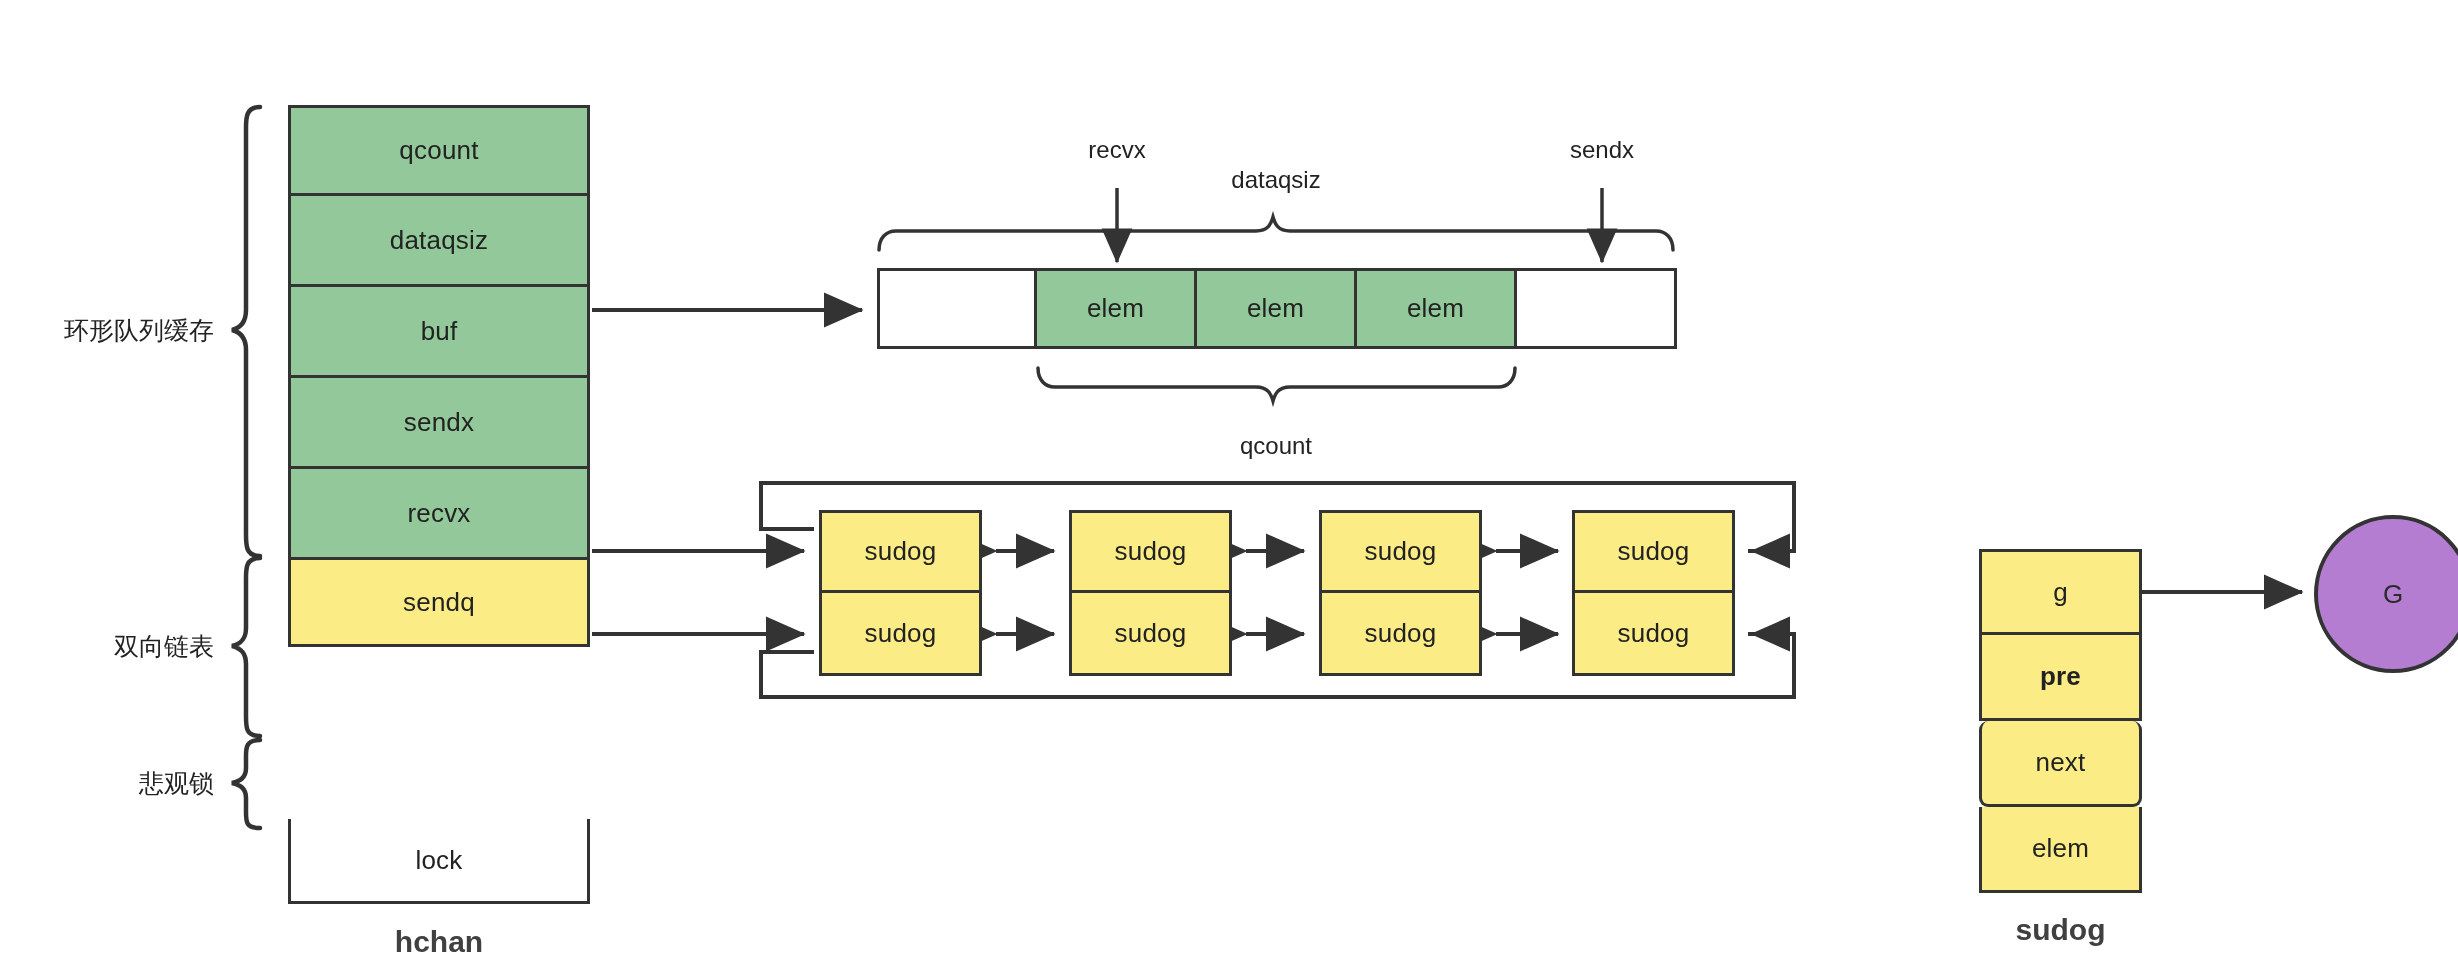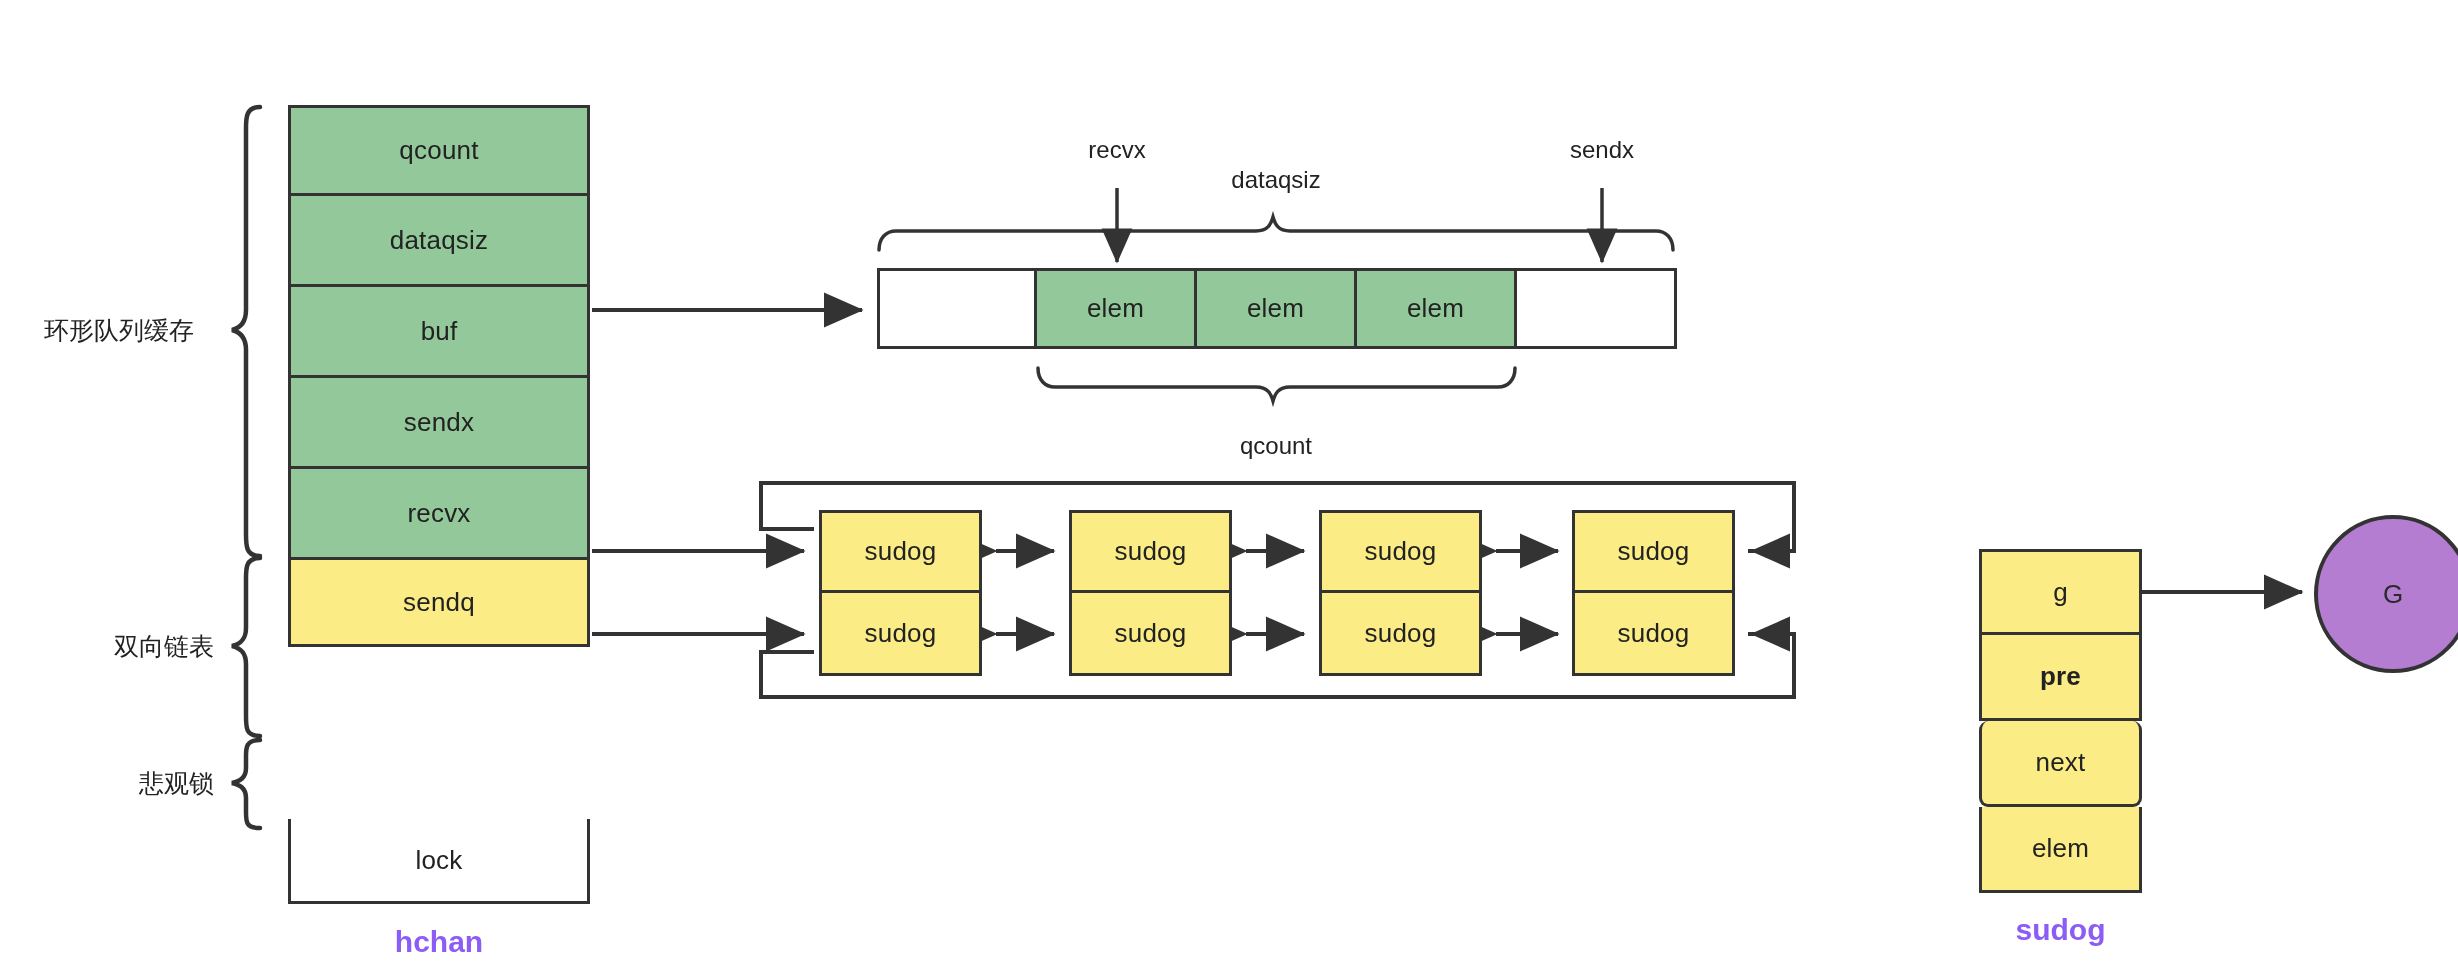--- a/index.html
+++ b/index.html
@@ -32,21 +32,21 @@
   .cell.yellow{background:#fbec86;}
   .cell.blue{background:#74b3ee;}
   .cell.white{background:#ffffff;}
   .cell.nb-top{border-top-width:0;}
   .cell.nb-left{border-left-width:0;}
   
   .caption{
     position:absolute;
     font-size:30px;
     font-weight:700;
-    color:#8b5cf6;
+    color:#404040;
     text-align:center;
     white-space:nowrap;
   }
   .sidelabel{
     position:absolute;
     font-size:25px;
     color:#222222;
     white-space:nowrap;
     text-align:right;
   }
@@ -209,21 +209,21 @@
   </div>
   <div class="cell yellow nb-top" style="left:264px;top:560px;width:302px;height:87px;align-items:center;">
     <span>sendq</span>
   </div>
   <div class="cell white nb-top" style="left:264px;top:819px;width:302px;height:85px;text-align:right;">
     <span>lock</span>
   </div>
 
   <div class="caption" style="left:264px;top:925px;width:302px;">hchan</div>
 
-  <div class="sidelabel" style="left:0px;top:314px;width:190px;text-align:center;">环形队列缓存</div>
+  <div class="sidelabel" style="left:0px;top:314px;width:190px;">环形队列缓存</div>
   <div class="sidelabel" style="left:0px;top:630px;width:190px;">双向链表</div>
   <div class="sidelabel" style="left:0px;top:767px;width:190px;">悲观锁</div>
 
   <div class="cell white" style="left:853px;top:268px;width:160px;height:81px;">
     <span></span>
   </div>
   <div class="cell green nb-left" style="left:1013px;top:268px;width:160px;height:81px;">
     <span>elem</span>
   </div>
   <div class="cell green nb-left" style="left:1173px;top:268px;width:160px;height:81px;">

